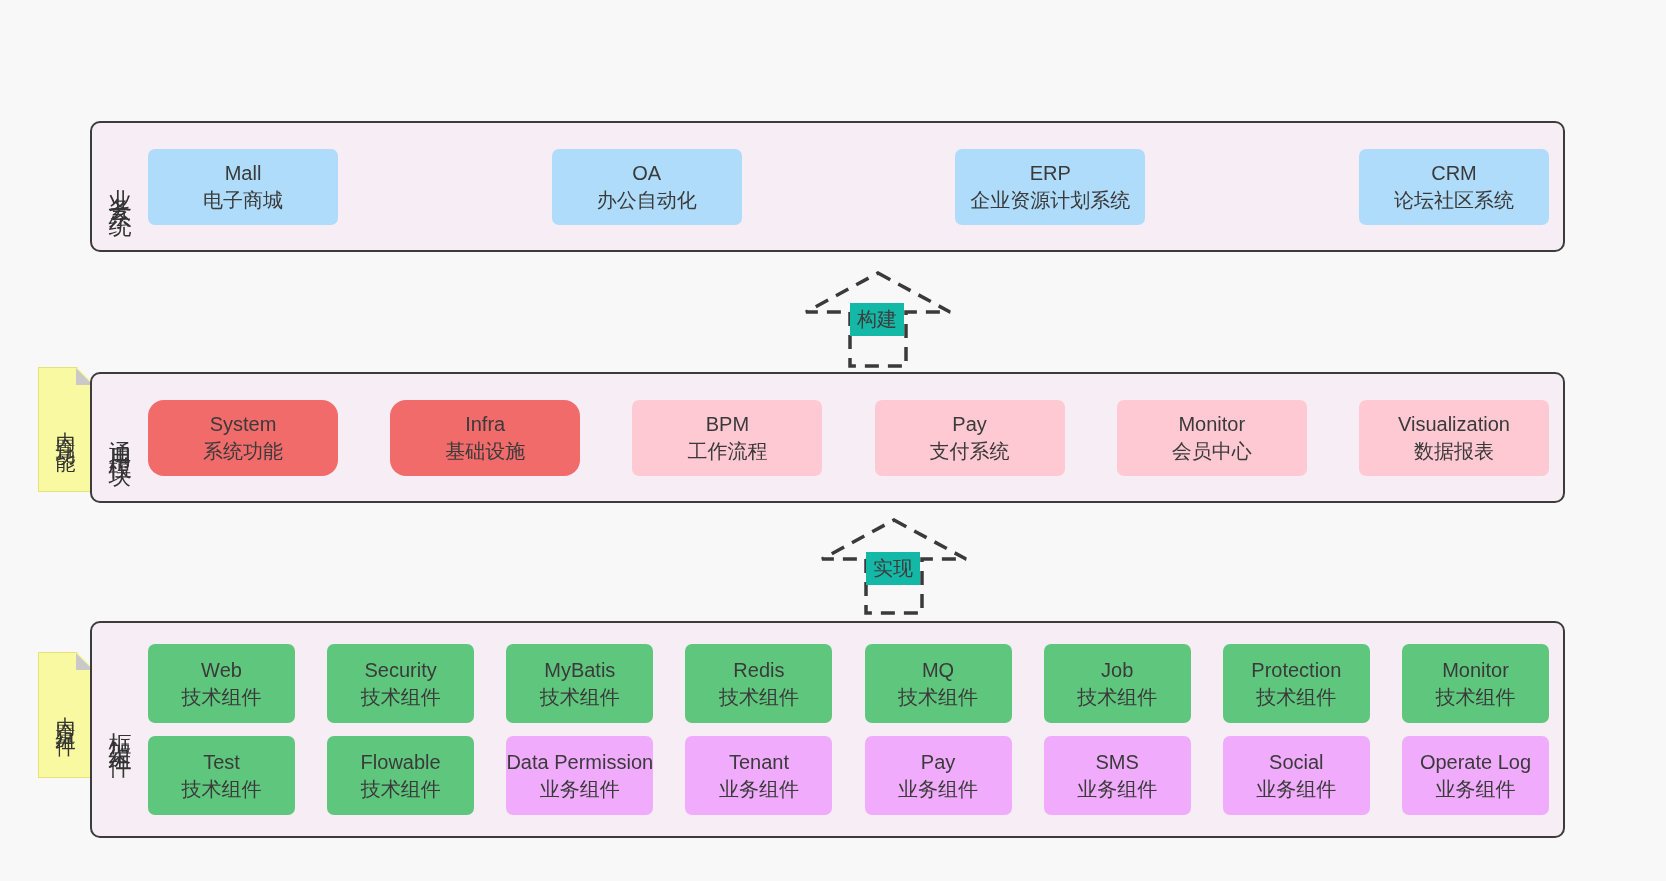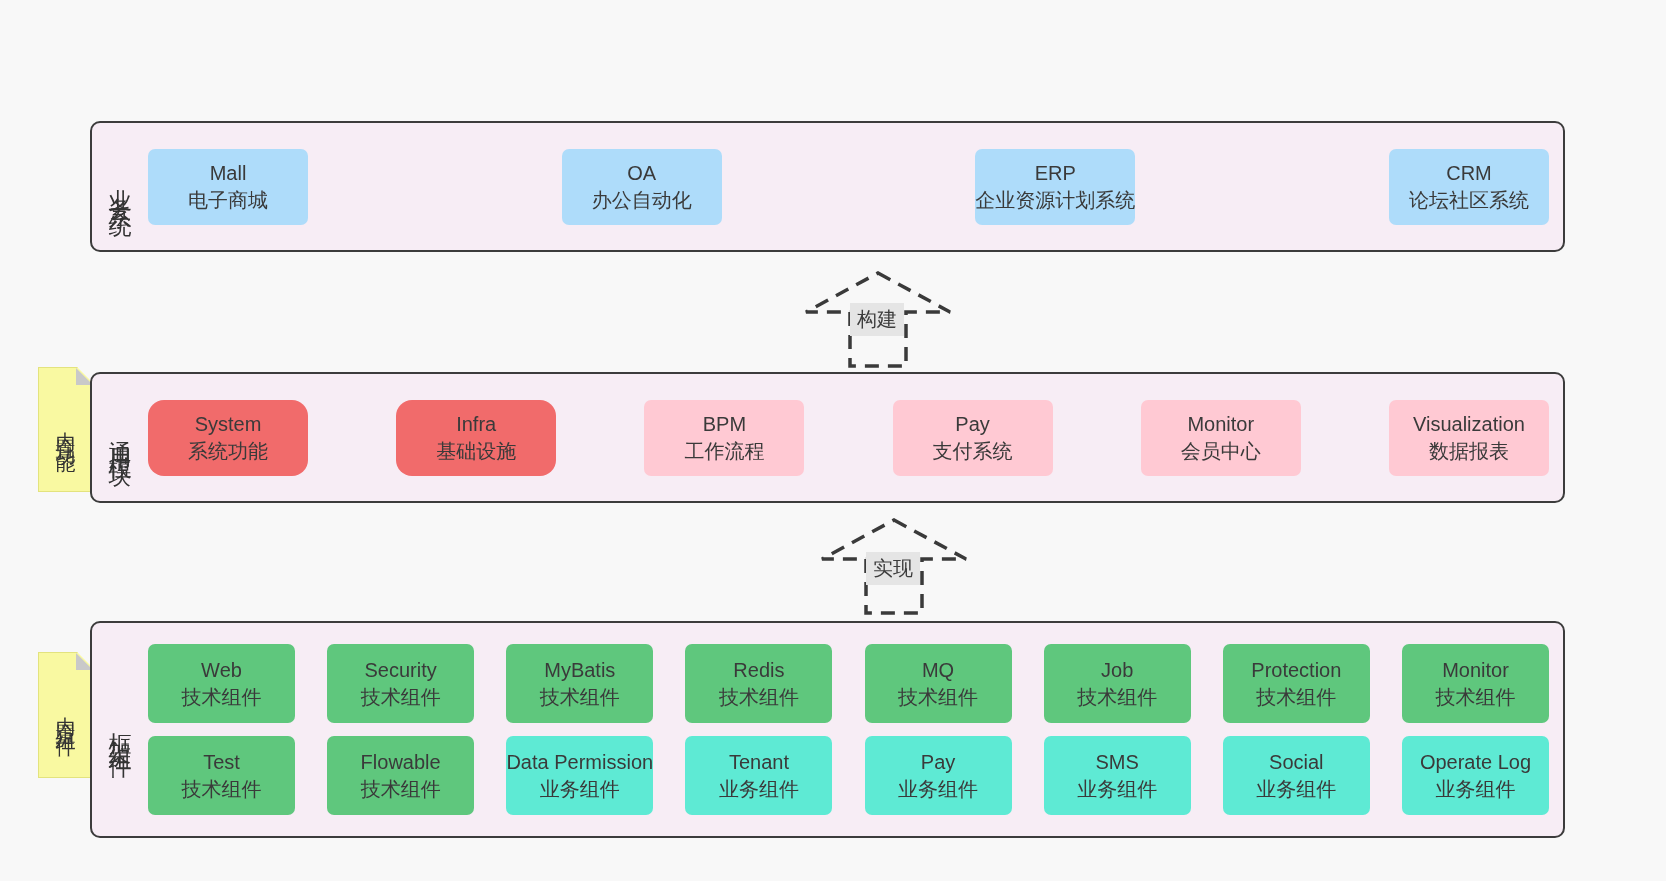--- a/index.html
+++ b/index.html
@@ -31,48 +31,48 @@
     flex:1;display:flex;flex-direction:column;justify-content:center;
     gap:13px;padding-right:14px;
   }
   .row{display:flex;justify-content:space-between;}
   .box{
     border-radius:7px;display:flex;flex-direction:column;
     align-items:center;justify-content:center;text-align:center;
     line-height:1.35;font-size:20px;color:#3a3a3a;
   }
   .box .bname{white-space:pre-wrap;}
-  .wide{width:160px;height:76px;}
+  .wide{width:190px;height:76px;}
   .small{width:147px;height:79px;}
   .blue{background:#aedcfa;}
   .red{background:#f16b6b;border-radius:16px;}
   .pink{background:#ffc9d3;}
   .green{background:#5fc77d;}
-  .lgreen{background:#5eead4;}
+  .lgreen{background:#f0abfc;}
   .note{
     position:absolute;left:38px;width:56px;z-index:1;
     background:#f9f9a1;border:1px solid #e3e37e;box-sizing:border-box;
     clip-path:polygon(0 0,calc(100% - 17px) 0,100% 17px,100% 100%,0 100%);
     display:flex;align-items:center;justify-content:center;
   }
   #note-modules{top:367px;height:125px;}
   #note-components{top:652px;height:126px;}
   .note .ntext{
     writing-mode:vertical-lr;text-orientation:upright;
     font-size:20px;letter-spacing:7px;color:#333;line-height:1;
   }
   .fold{
     position:absolute;top:0;right:0;width:17px;height:17px;
     background:#c9c9c9;clip-path:polygon(0 0,100% 100%,0 100%);
   }
   .arrow{position:absolute;z-index:1;}
   .arrow path{fill:none;stroke:#3a3a3a;stroke-width:3.5;stroke-dasharray:14 9;}
   .arrow-label{
     position:absolute;z-index:3;transform:translateX(-50%);
-    background:#e5e5e5;padding:3px 7px;font-size:20px;color:#3d3d3d;
+    background:#14b8a6;padding:3px 7px;font-size:20px;color:#3d3d3d;
   }
 </style>
 </head>
 <body>
 
 <div class="panel" id="sec-business">
   <div class="vlabel">
       <span>业务系统</span>
     </div>
   <div class="boxes">

